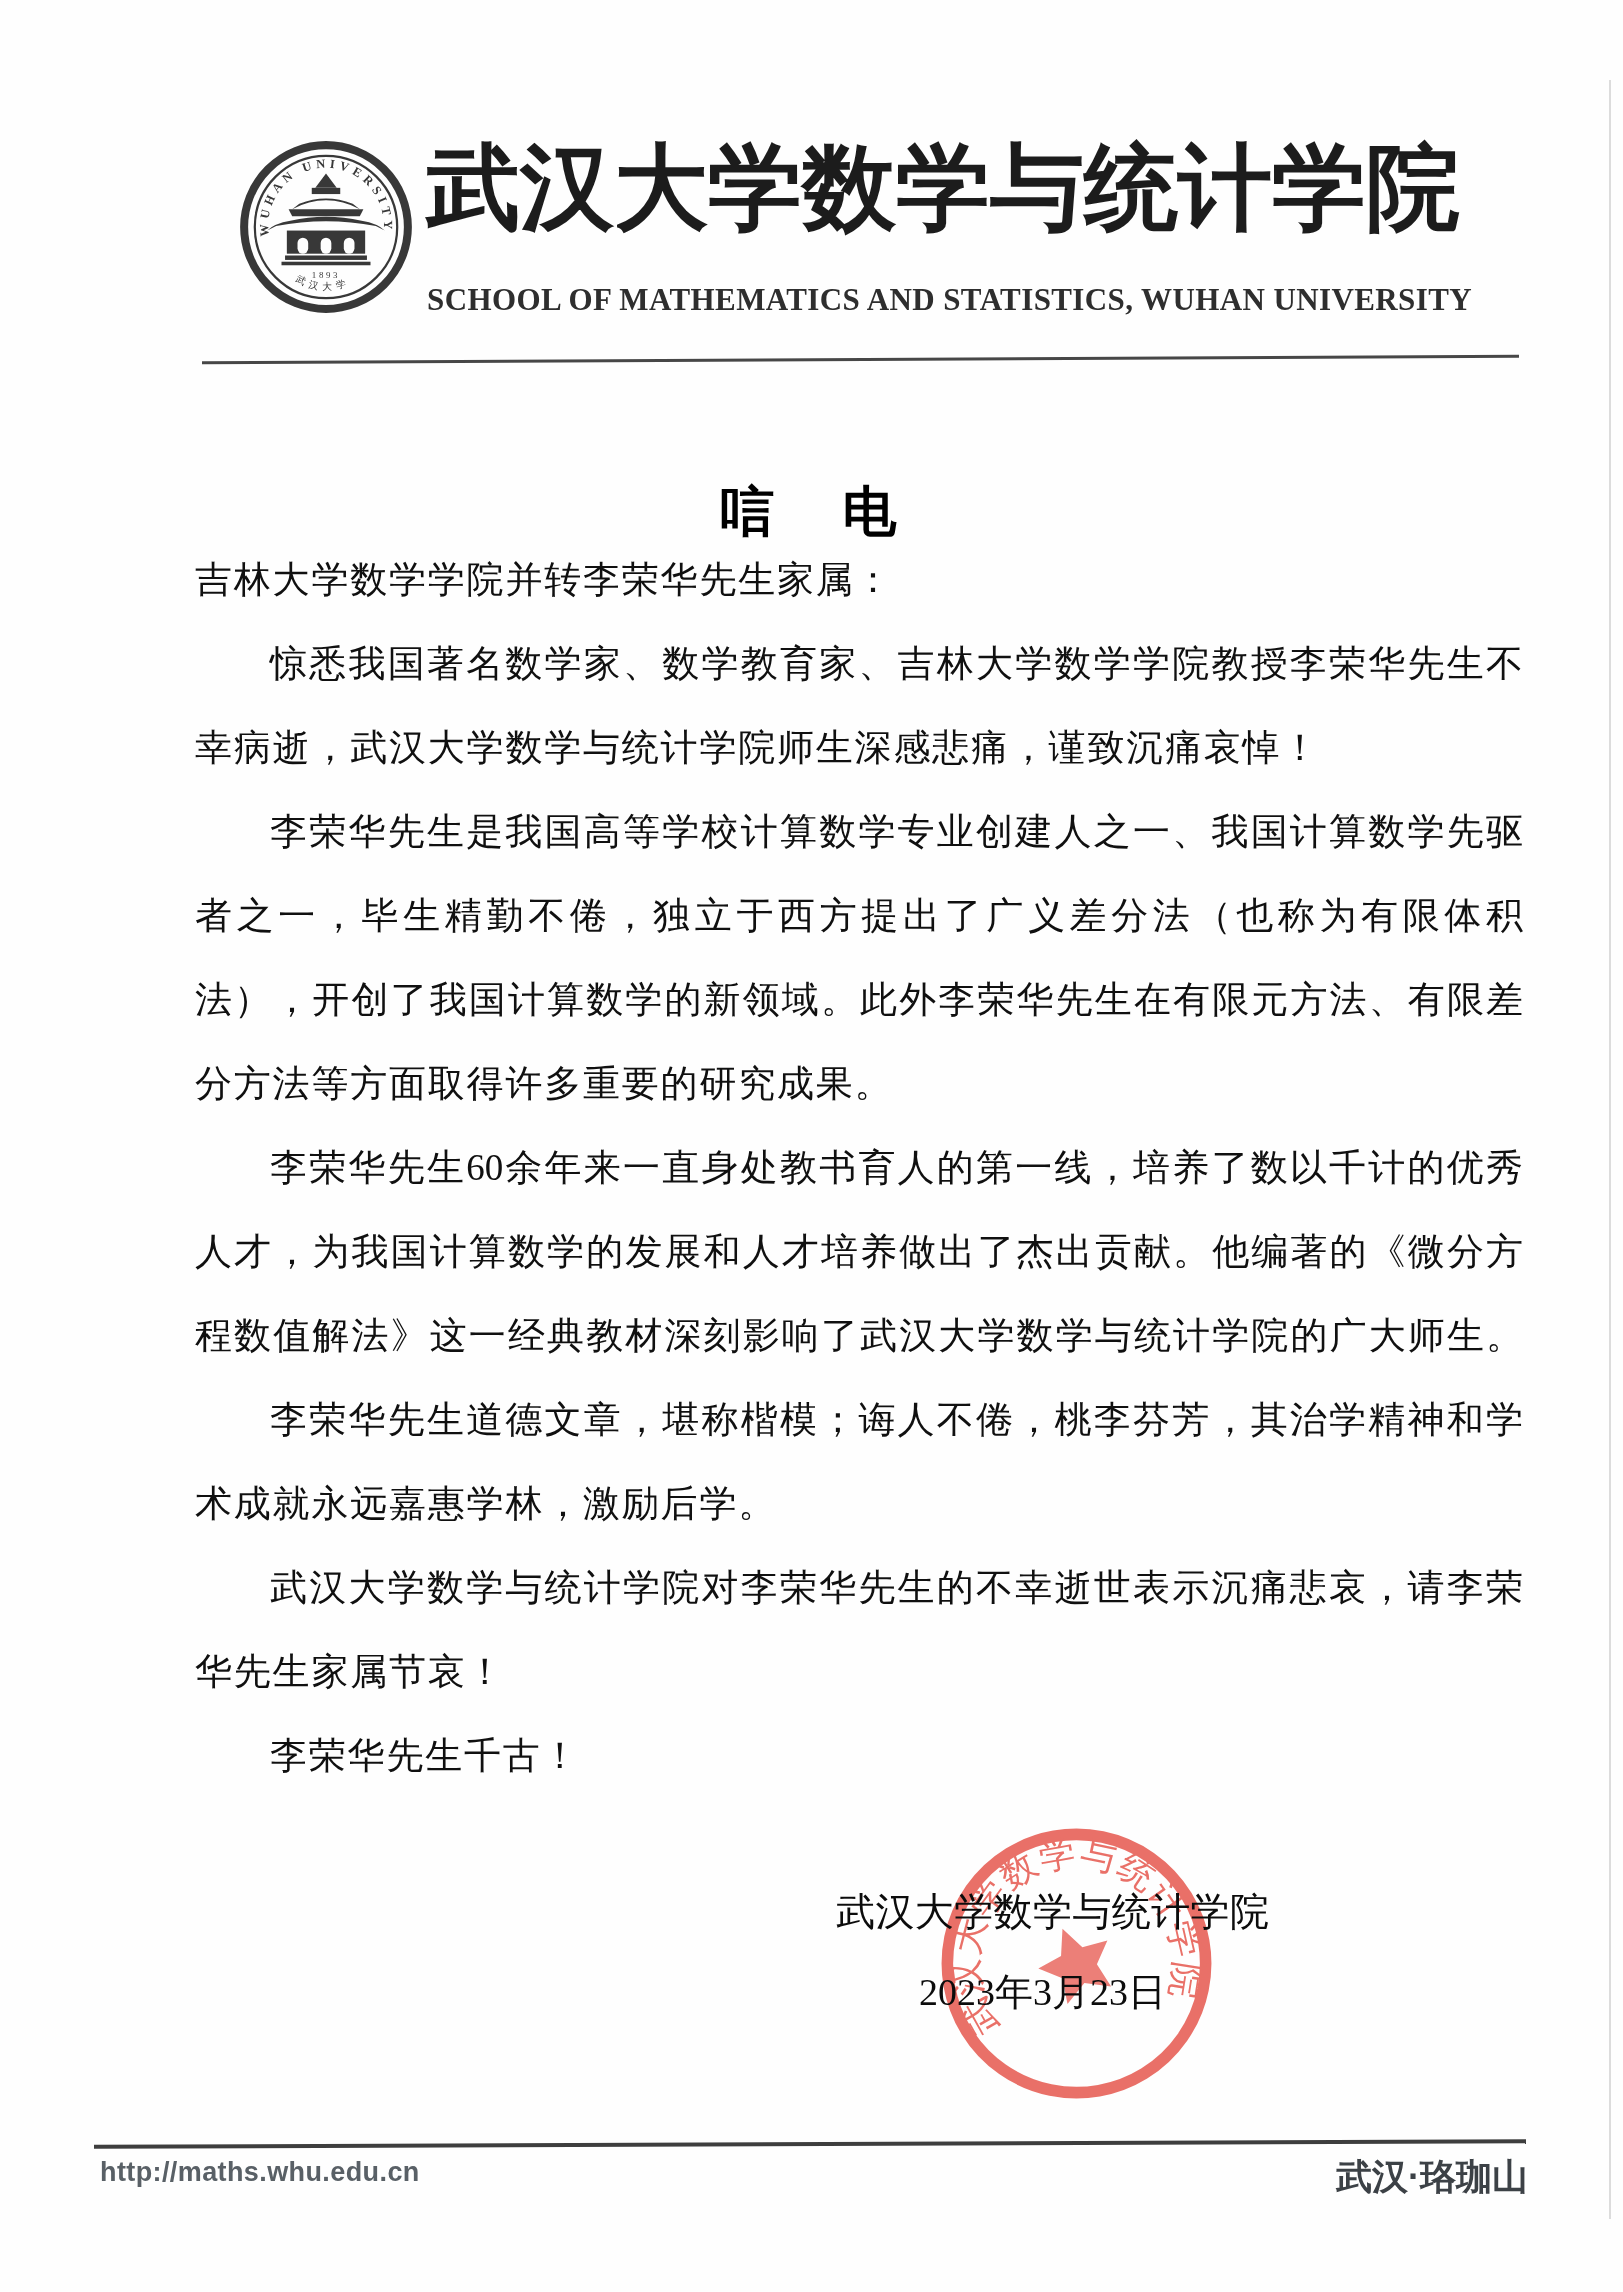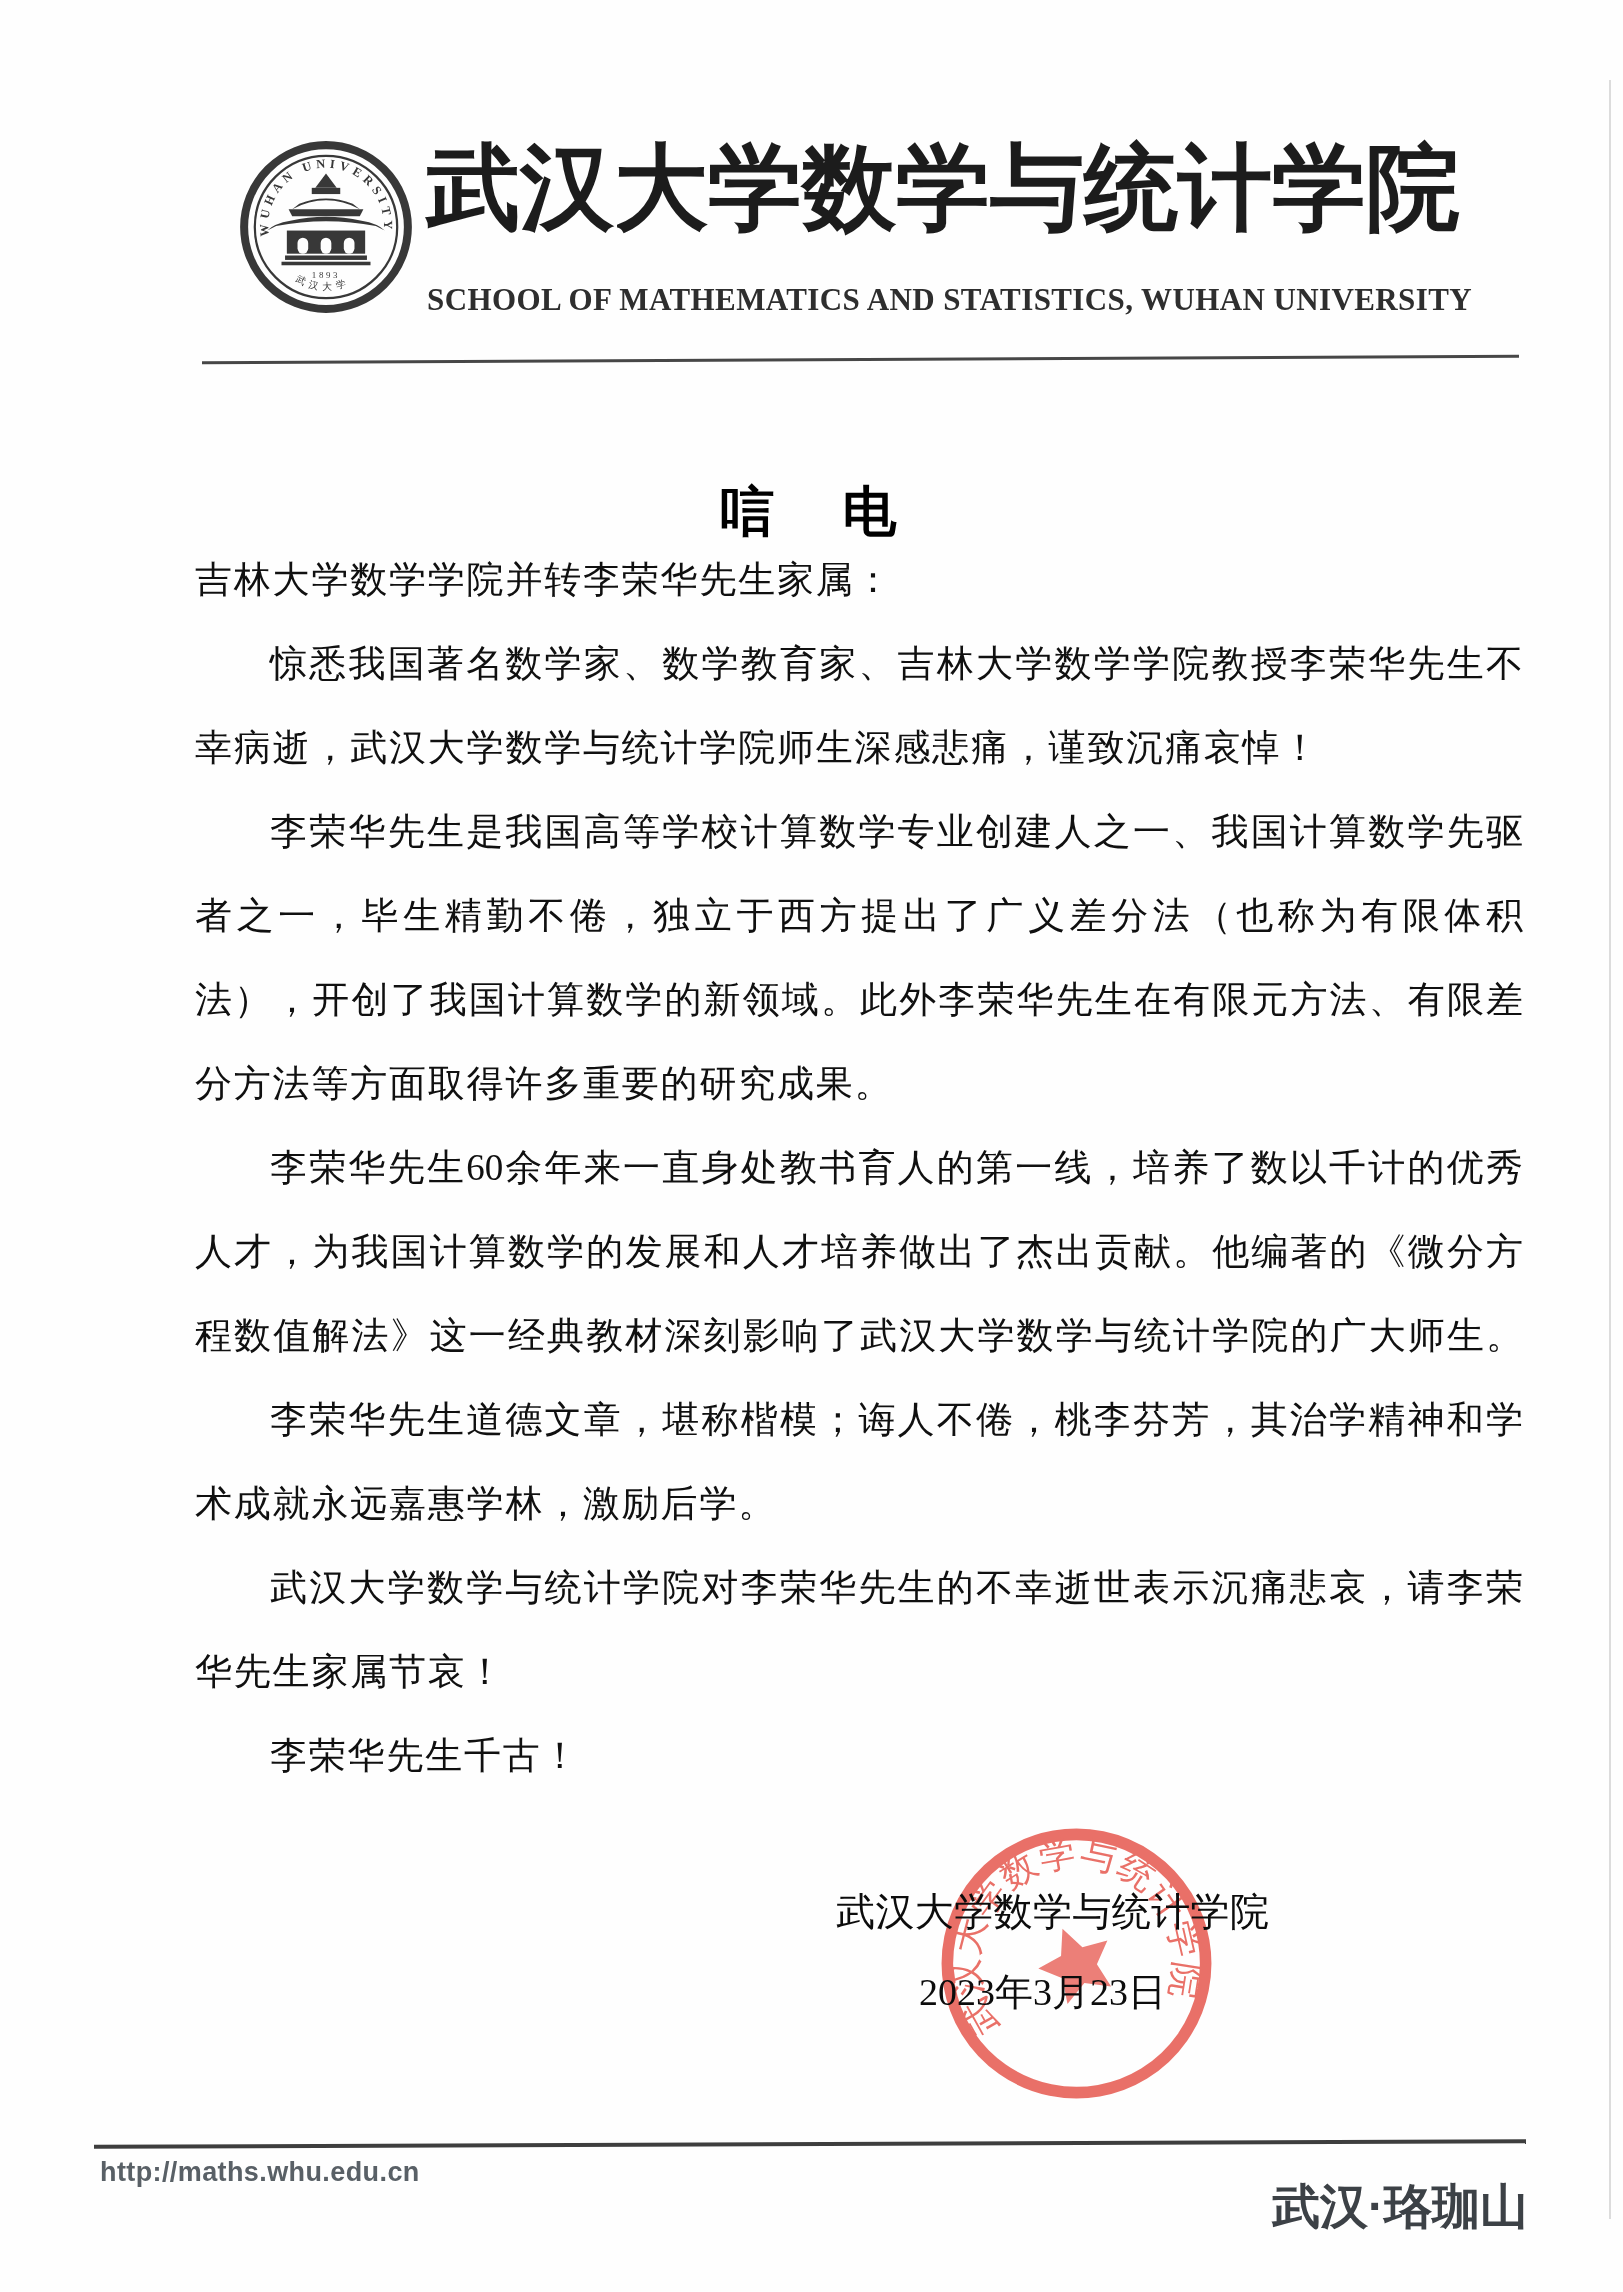--- a/index.html
+++ b/index.html
@@ -75,23 +75,22 @@
     position:absolute;left:94px;top:2142px;width:1432px;height:3.6px;
     background:#3e3e3e;transform:rotate(-0.22deg);
   }
   .footer-url{
     position:absolute;left:100px;top:2157px;
     font-family:"Liberation Sans", sans-serif;
     font-size:27px;font-weight:bold;letter-spacing:0.4px;color:#596066;
   }
   .footer-loc{
     position:absolute;right:96px;top:2153px;
-    font-size:48px;font-weight:bold;color:#3c4146;
+    font-size:36px;font-weight:bold;color:#3c4146;
     font-family:"Liberation Sans", sans-serif;
-    margin-top:22px;
   }
   .edge-line{
     position:absolute;left:1609px;top:80px;width:1.8px;height:2139px;
     background:#dcdcdc;
   }
 </style>
 </head>
 <body>
 
 <div class="page">

